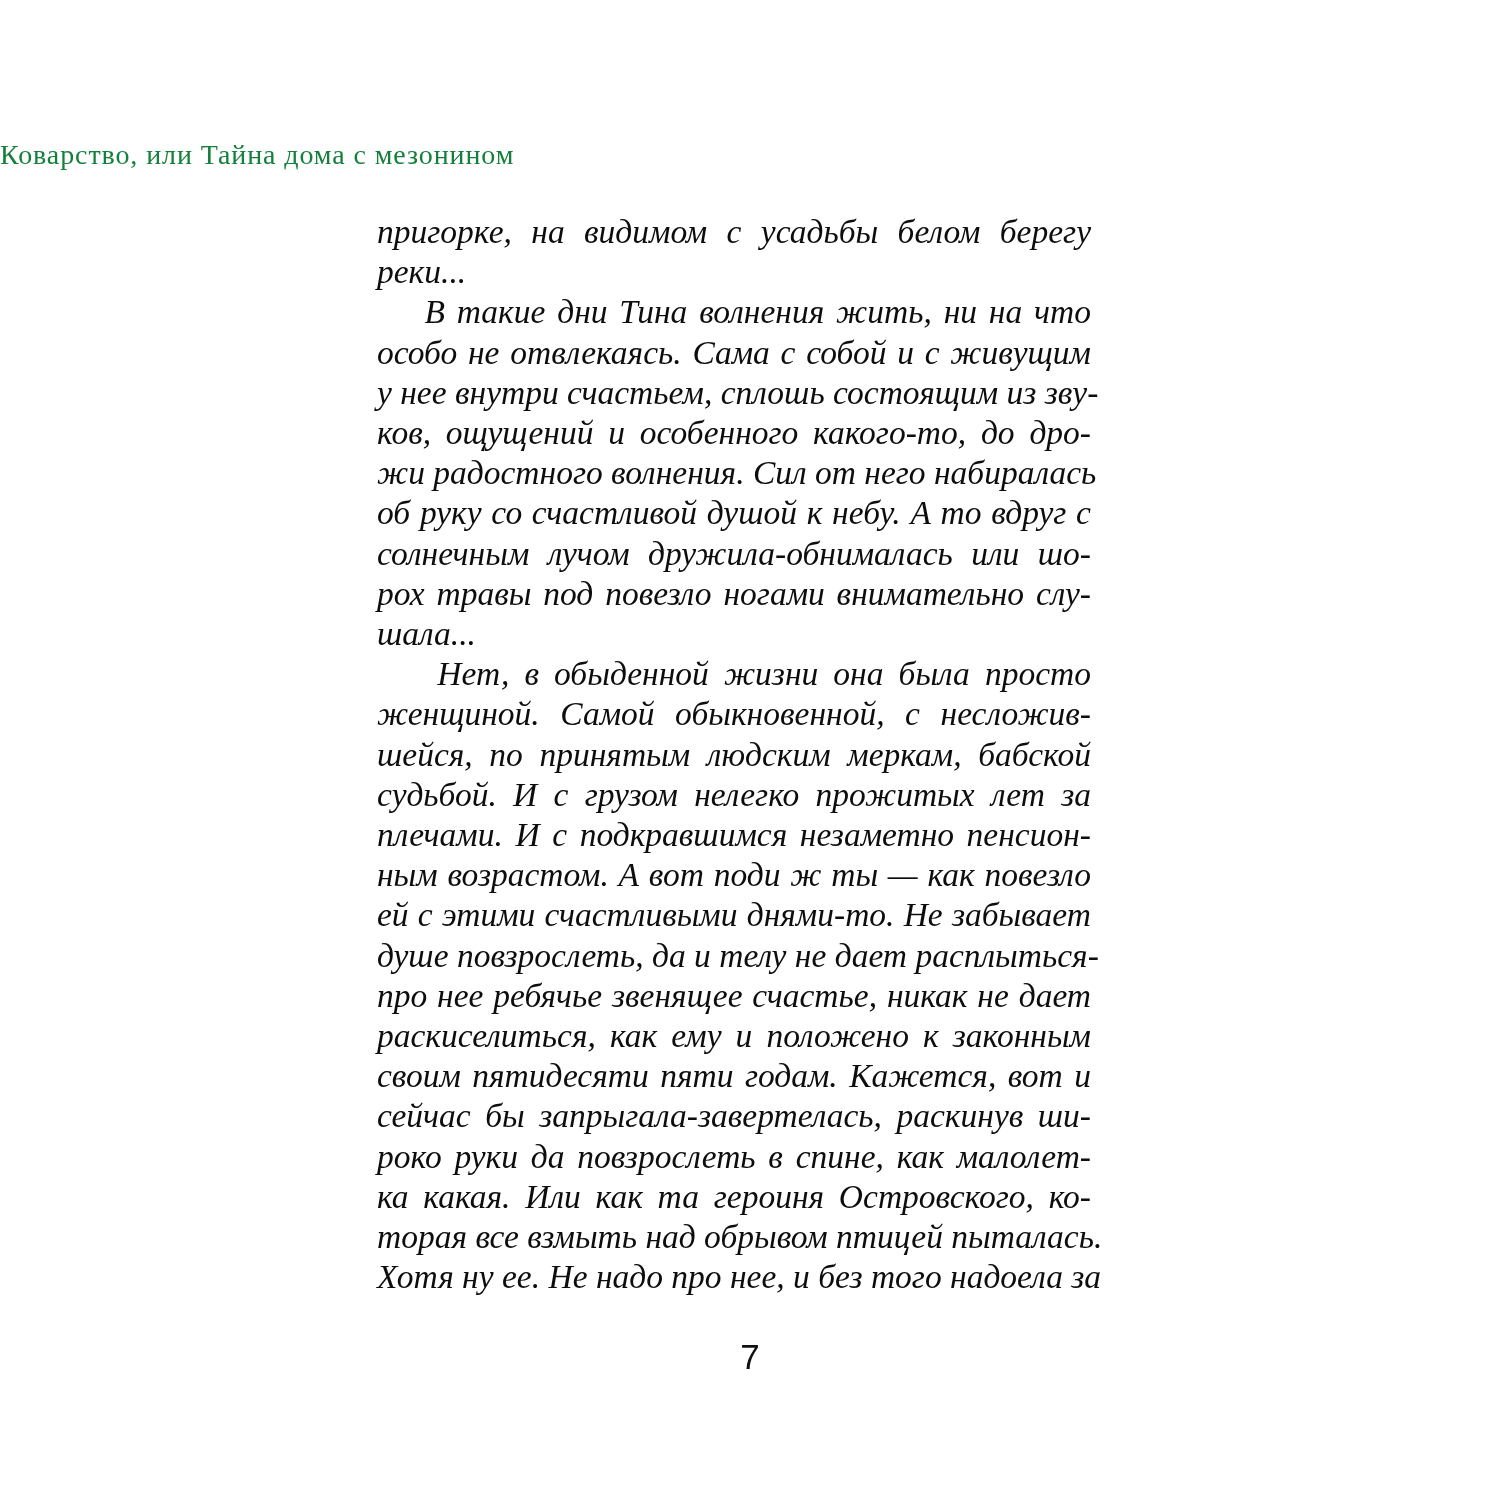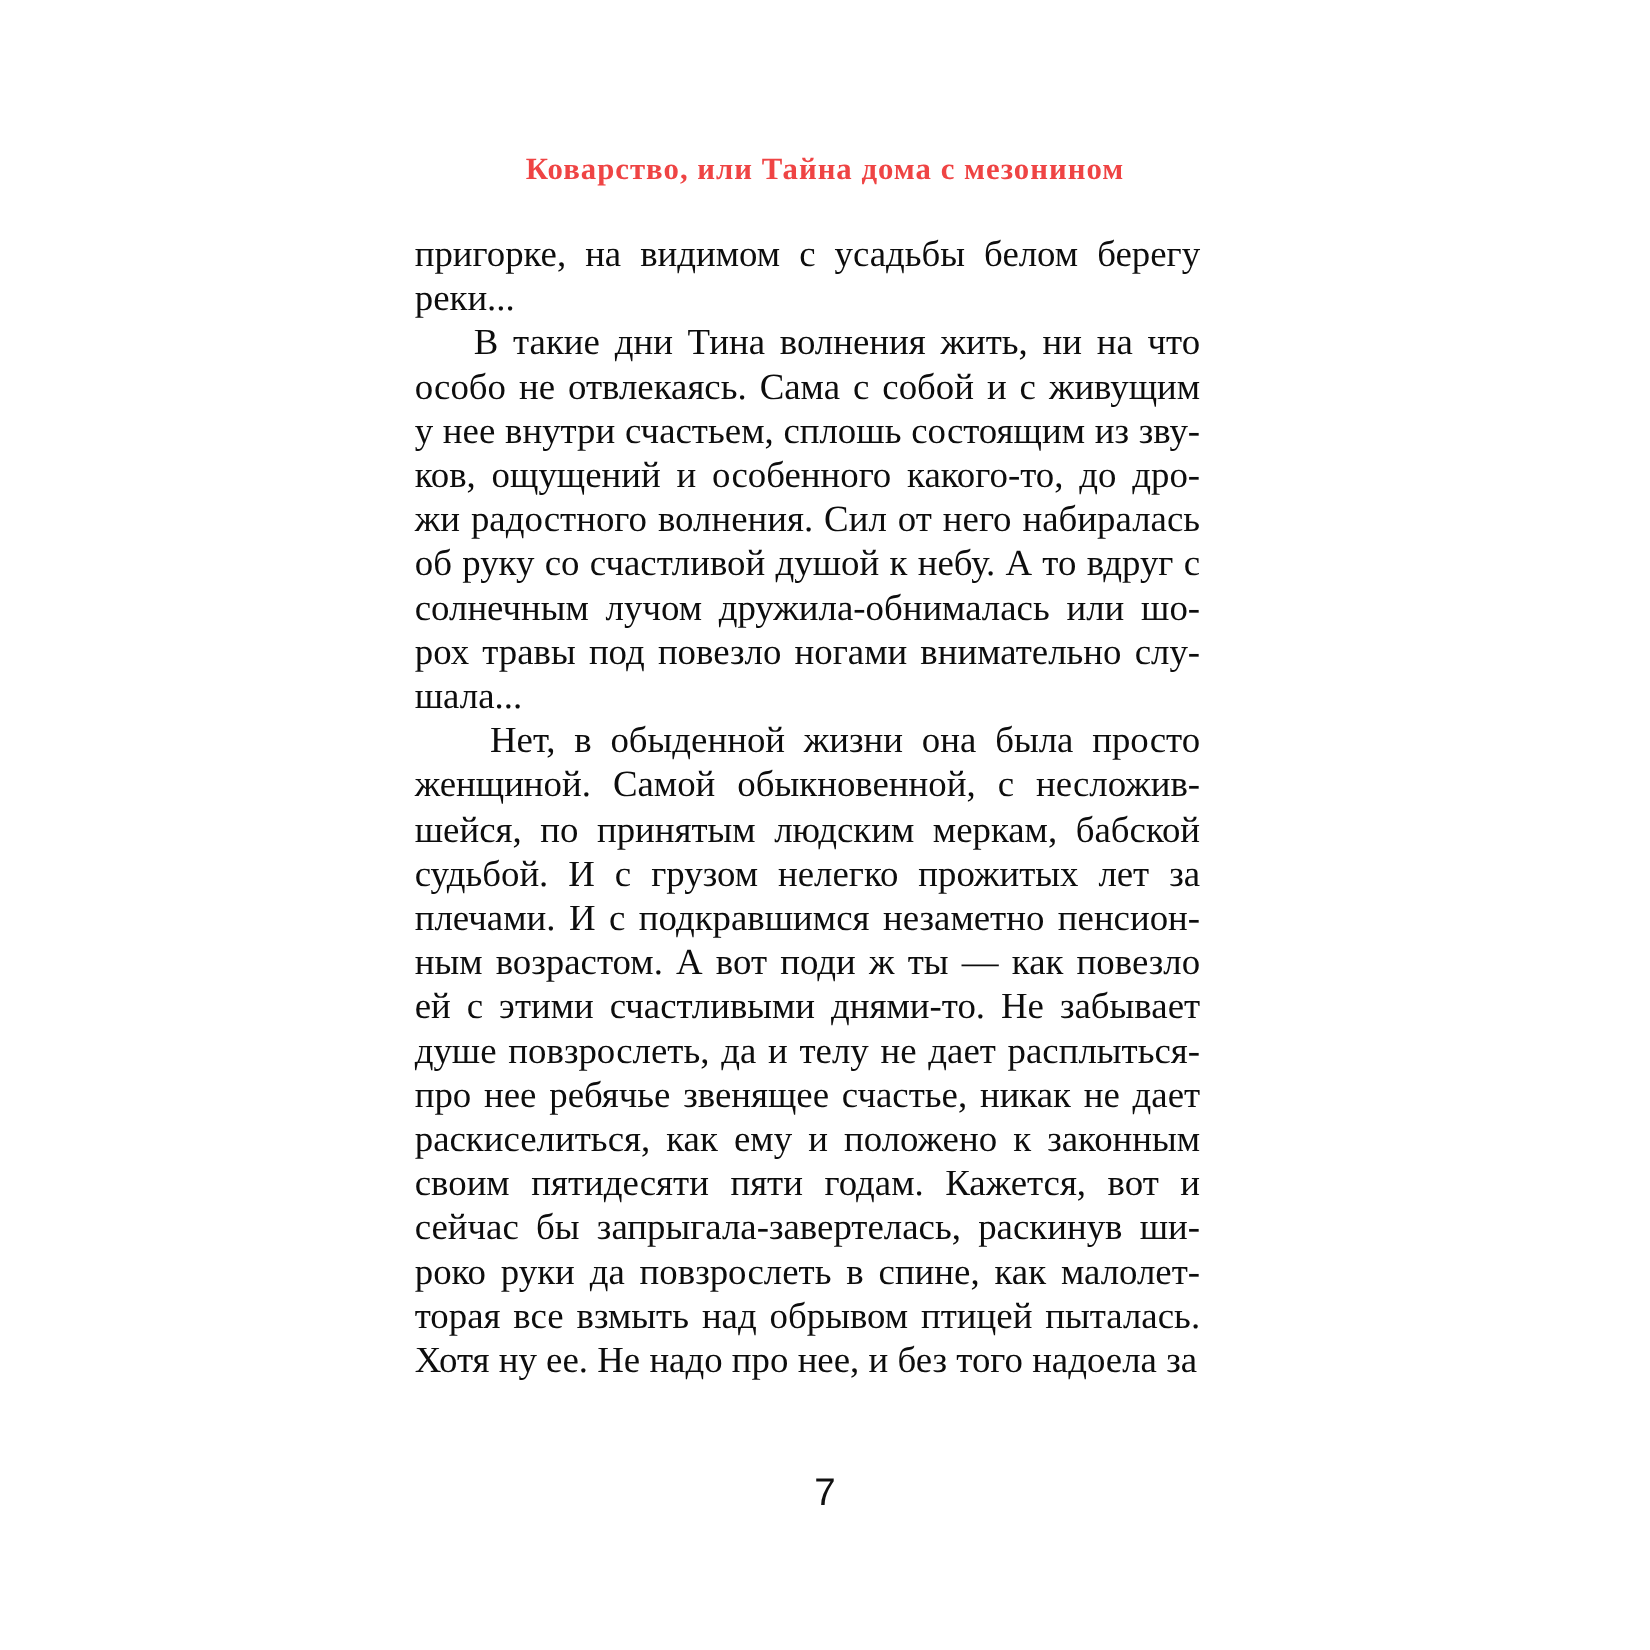--- a/index.html
+++ b/index.html
@@ -18,36 +18,36 @@
     color: #0d0d0d;
     -webkit-font-smoothing: antialiased;
   }
 
   
   .running-head {
     position: absolute;
     left: 0;
     right: 0;
     top: 141px;
-    text-align: center;
     font-family: "Liberation Serif", "DejaVu Serif", serif;
-    font-weight: 700;
+    font-weight: 400;
     font-size: 28px;
     letter-spacing: 0.9px;
-    color: #ef4444;
+    color: #15803d;
     line-height: 1;
     white-space: nowrap;
   }
 
   
   .text-block {
     position: absolute;
     left: 377px;
     top: 212px;
     width: 714px;
+    font-style: italic;
   }
 
   .para {
     margin: 0;
   }
 
   
   .line {
     display: block;
     font-size: 33.5px;
@@ -107,20 +107,21 @@
         <span class="line">судьбой. И с грузом нелегко прожитых лет за</span>
         <span class="line">плечами. И с подкравшимся незаметно пенсион-</span>
         <span class="line">ным возрастом. А вот поди ж ты — как повезло</span>
         <span class="line">ей с этими счастливыми днями-то. Не забывает</span>
         <span class="line">душе повзрослеть, да и телу не дает расплыться-</span>
         <span class="line">про нее ребячье звенящее счастье, никак не дает</span>
         <span class="line">раскиселиться, как ему и положено к законным</span>
         <span class="line">своим пятидесяти пяти годам. Кажется, вот и</span>
         <span class="line">сейчас бы запрыгала-завертелась, раскинув ши-</span>
         <span class="line">роко руки да повзрослеть в спине, как малолет-</span>
+        <span class="line">ка какая. Или как та героиня Островского, ко-</span>
         <span class="line">торая все взмыть над обрывом птицей пыталась.</span>
         <span class="line ragged">Хотя ну ее. Не надо про нее, и без того надоела за</span>
       </p>
     </div>
 
   <div class="folio">7</div>
 
 </div>
 
 </body></html>

